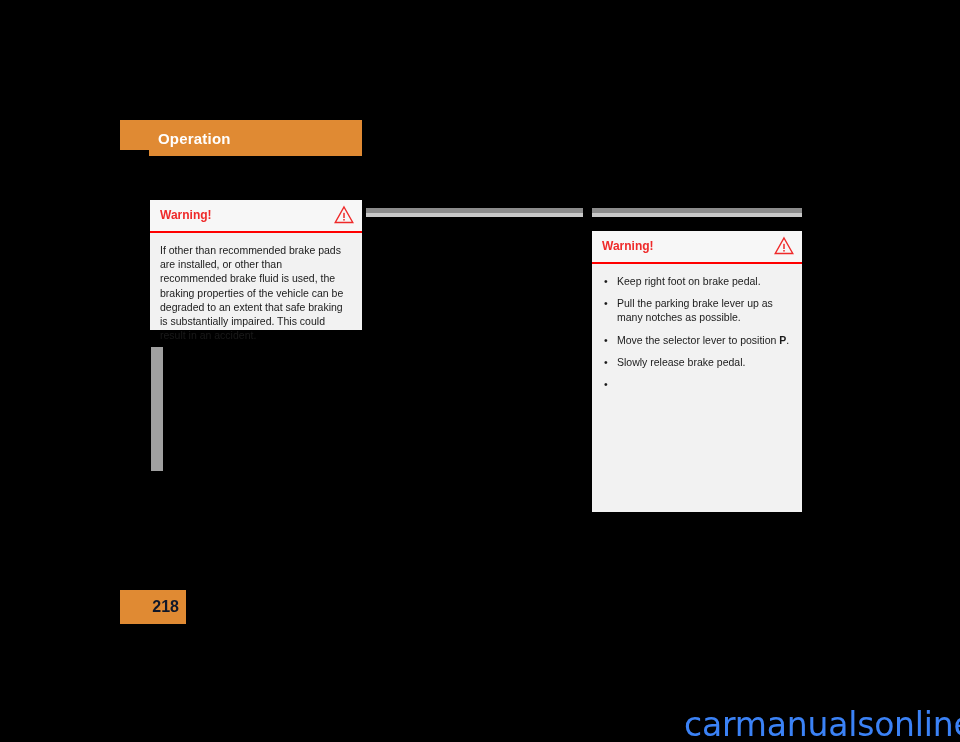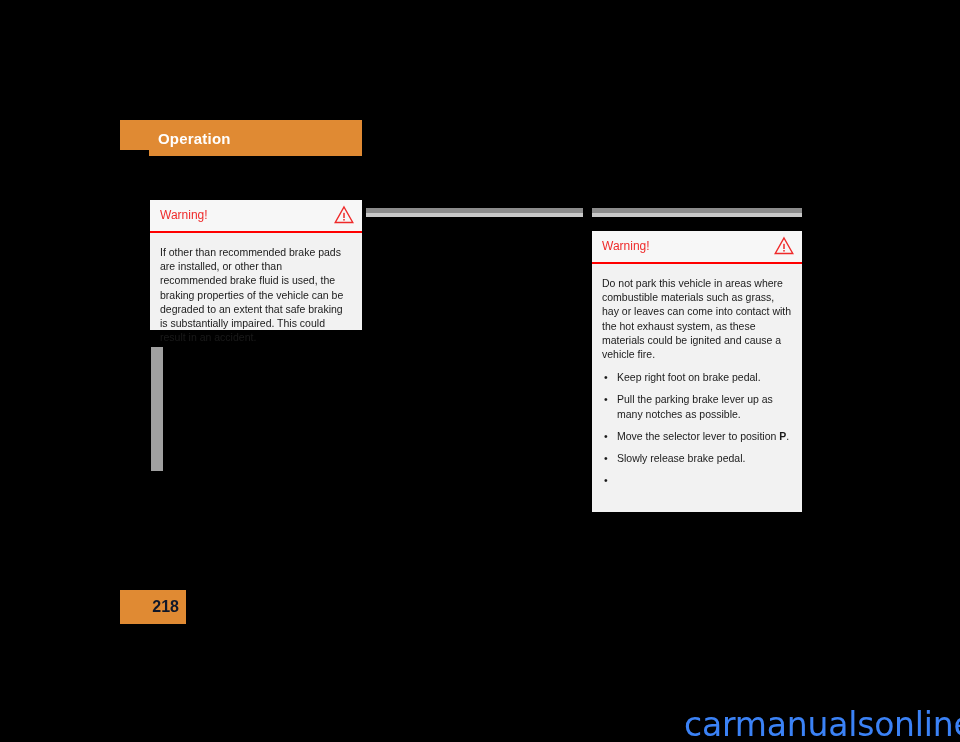--- a/index.html
+++ b/index.html
@@ -82,31 +82,32 @@
     height: 31px;
     border-bottom: 2px solid #ff0000;
     background: #f7f7f7;
   }
   .warning-head-label {
     position: absolute;
     left: 10px;
     top: 8px;
     color: #ef2a2a;
     font-size: 12px;
-    font-weight: normal;
+    font-weight: bold;
   }
   .warning-icon {
     position: absolute;
     right: 8px;
     top: 5px;
     width: 20px;
     height: 19px;
   }
   .warning-body {
-    padding: 12px 10px 9px 10px;
+    padding: 0 10px 9px 10px;
+    margin-top: 10px;
   }
   .warning-body p {
     margin: 0 0 9px 0;
     font-size: 10.5px;
     line-height: 14.2px;
     color: #1a1a1a;
   }
   .warning-body p:last-child {
     margin-bottom: 0;
   }
@@ -209,21 +210,20 @@
     <span class="warning-head-label">Warning!</span>
     <span class="warning-icon">
       <svg viewBox="0 0 24 22" width="20" height="19" aria-hidden="true">
         <polygon points="12,2 22.5,20.5 1.5,20.5" fill="none" stroke="#ef2a2a" stroke-width="1.7" stroke-linejoin="miter"></polygon>
         <rect x="11.1" y="9" width="1.8" height="6.2" fill="#ef2a2a"></rect>
         <rect x="11.1" y="16.4" width="1.8" height="1.9" fill="#ef2a2a"></rect>
       </svg>
     </span>
   </div>
   <div class="warning-body">
-    <p>Do not park this vehicle in areas where combustible materials such as grass, hay or leaves can come into contact with the hot exhaust system, as these materials could be ignited and cause a vehicle fire.</p>
     <ul>
       <li><span class="bullet">•</span><span>Keep right foot on brake pedal.</span></li>
       <li><span class="bullet">•</span><span>Pull the parking brake lever up as many notches as possible.</span></li>
       <li><span class="bullet">•</span><span>Move the selector lever to position </span><span class="b">P</span><span>.</span></li>
       <li><span class="bullet">•</span><span>Slowly release brake pedal.</span></li>
       <li><span class="bullet">•</span></li>
     </ul>
   </div>
 </div>
 

